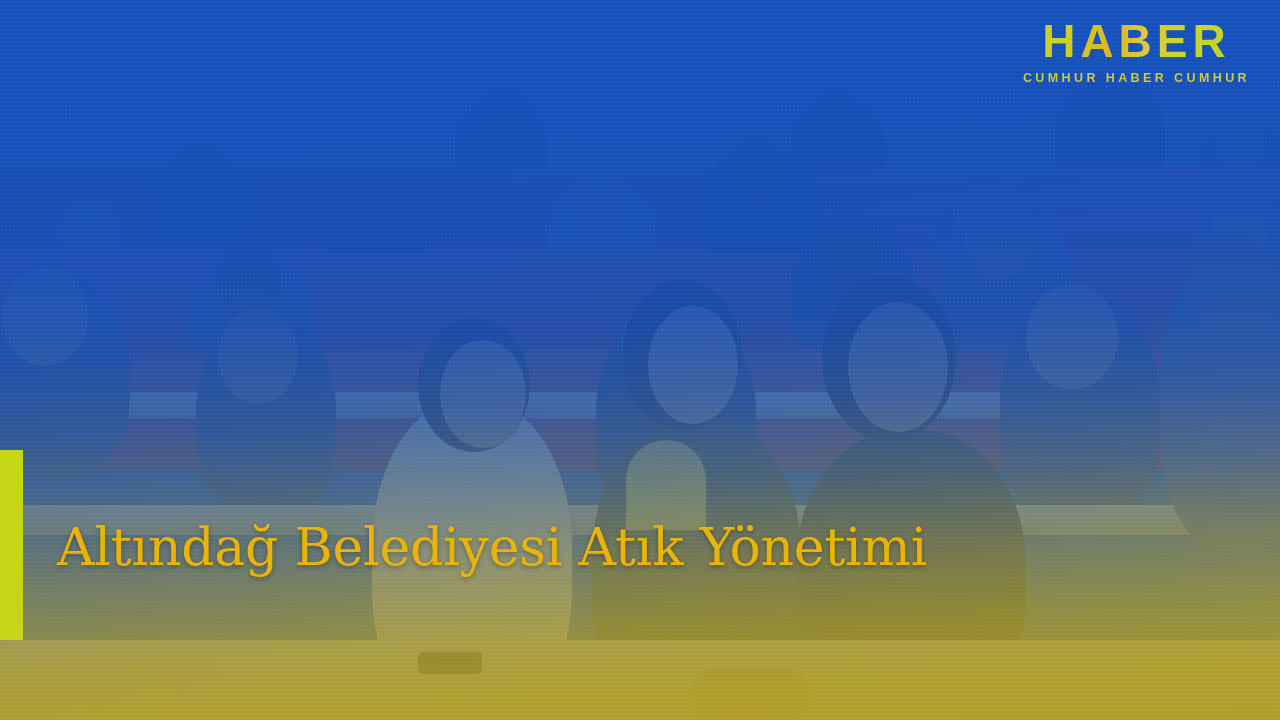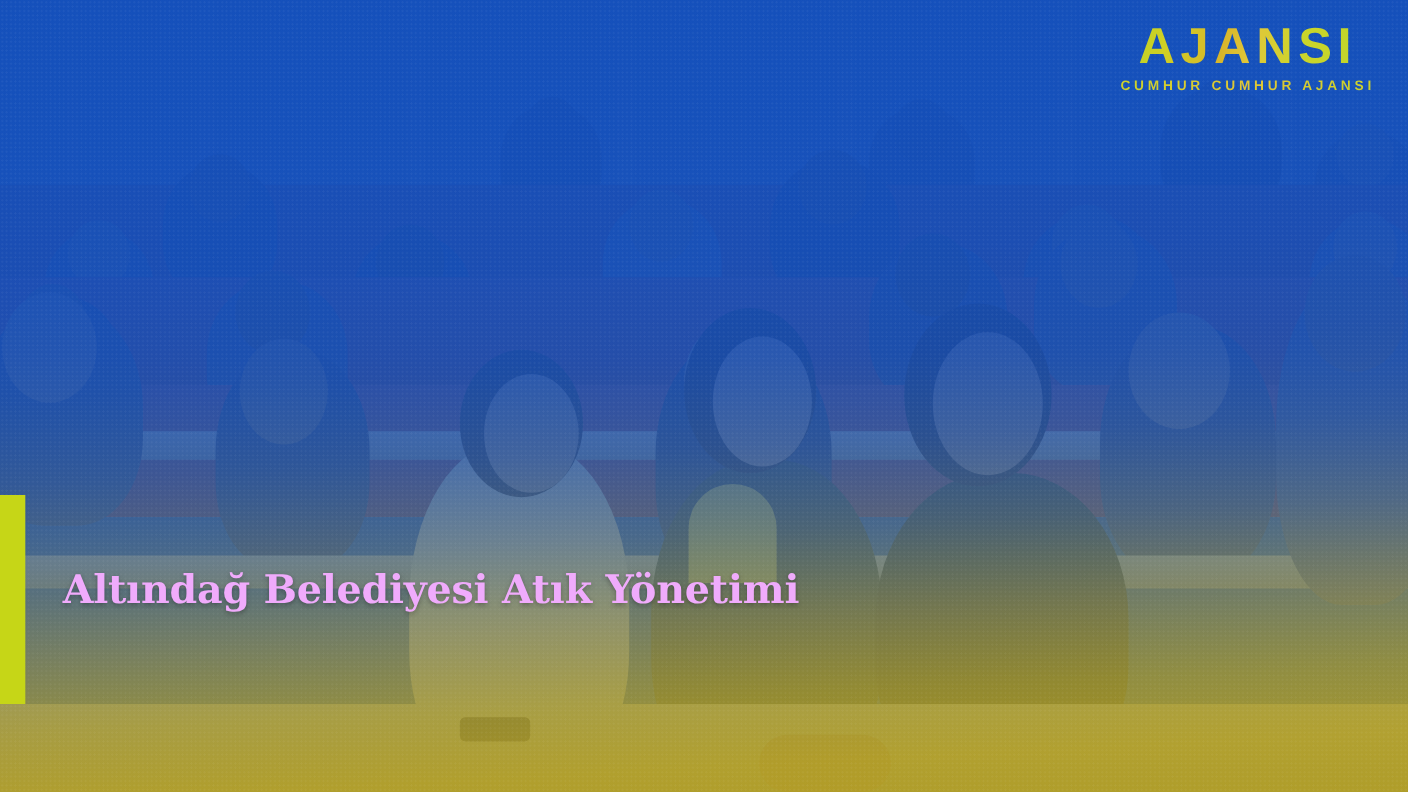--- a/index.html
+++ b/index.html
@@ -149,24 +149,24 @@
     height: 190px;
     background: #c6d617;
   }
 
   
   #headline {
     position: absolute;
     left: 57px;
     top: 512px;
     width: 1000px;
-    color: #f0abfc;
+    color: #eab308;
     font-family: "DejaVu Serif", "Liberation Serif", serif;
-    font-weight: 700;
-    font-size: 36px;
+    font-weight: 400;
+    font-size: 52px;
     line-height: 1.36;
     letter-spacing: -0.2px;
     text-shadow: 0 2px 5px rgba(0,0,0,.30);
   }
   #headline .ln { display: block; white-space: nowrap; }
 </style>
 </head>
 <body>
 
 <div id="card">
@@ -248,22 +248,22 @@
     <div class="desk d3"></div>
     <div class="head" style="left:418px;top:652px;width:64px;height:22px;background:#2a2a2e;border-radius:5px;"></div>
     <div class="head" style="left:690px;top:668px;width:120px;height:52px;background:#ab8c70;border-radius:28px;"></div>
   </div>
 
   <div id="overlay"></div>
   <div id="overlay-tint"></div>
   <div id="dots"></div>
 
   <div id="logo">
-    <div id="logo-word">AJANSI</div>
-    <div id="logo-sub">CUMHUR CUMHUR AJANSI</div>
+    <div id="logo-word">HABER</div>
+    <div id="logo-sub">CUMHUR HABER CUMHUR</div>
   </div>
 
   <div id="accent-bar"></div>
 
   <div id="headline">
     <span class="ln">Altındağ Belediyesi Atık Yönetimi</span>
   </div>
 
 </div>
 

